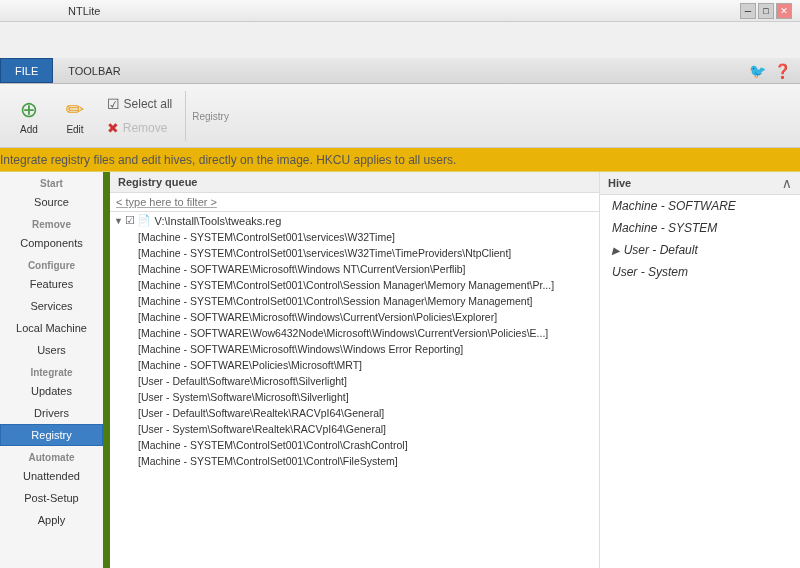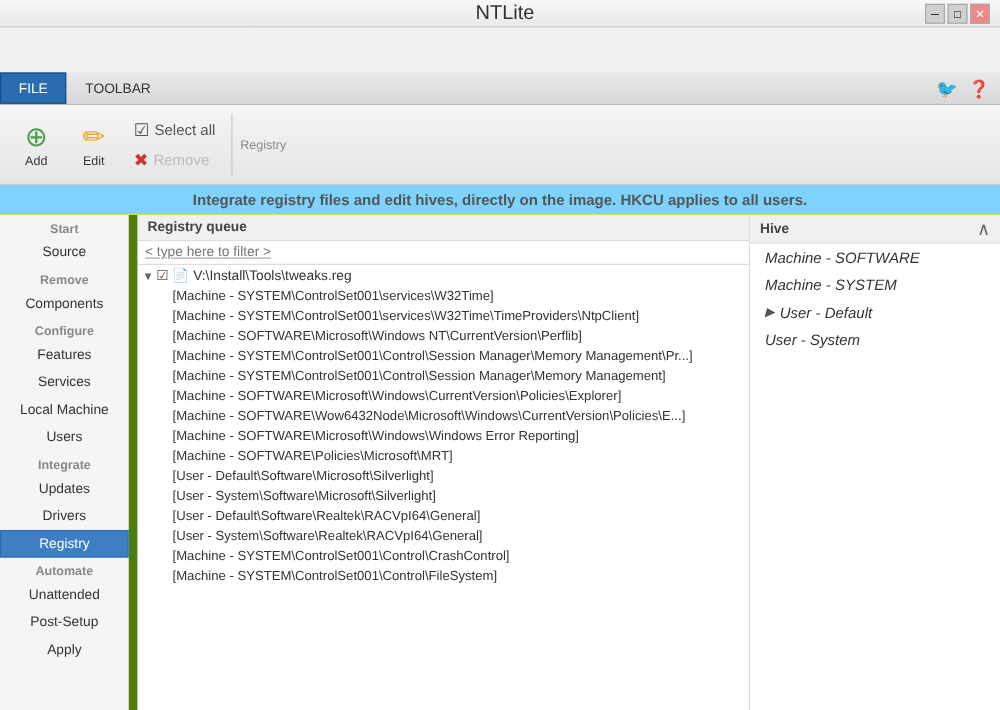--- a/index.html
+++ b/index.html
@@ -8,21 +8,21 @@
     
     .titlebar {
       background: linear-gradient(to bottom, #f8f8f8, #e8e8e8);
       height: 22px;
       display: flex;
       align-items: center;
       justify-content: space-between;
       border-bottom: 1px solid #ccc;
       padding: 0 8px;
     }
-    .titlebar-title { font-size: 16px; color: #333; flex: 1; text-align: center; }
+    .titlebar-title { font-size: 11px; color: #333; flex: 1; text-align: left; }
     .titlebar-controls { display: flex; gap: 2px; }
     .titlebar-btn {
       width: 16px; height: 16px;
       background: #d0d0d0;
       border: 1px solid #aaa;
       display: flex; align-items: center; justify-content: center;
       font-size: 9px; cursor: pointer;
     }
 
     
@@ -116,29 +116,28 @@
       margin-top: 2px;
     }
     .toolbar-group-wrapper {
       display: flex;
       flex-direction: column;
       align-items: center;
     }
 
     
     .infobar {
-      background: #7dd3fc;
+      background: #eab308;
       border-bottom: 1px solid #e0d060;
       height: 24px;
       display: flex;
       align-items: center;
-      justify-content: center;
+      justify-content: flex-start;
       font-size: 11px;
       color: #555;
-      font-weight: bold;
     }
 
     
     .main-layout {
       display: flex;
       height: calc(568px - 22px - 26px - 64px - 24px - 22px);
     }
 
     
     .sidebar {

